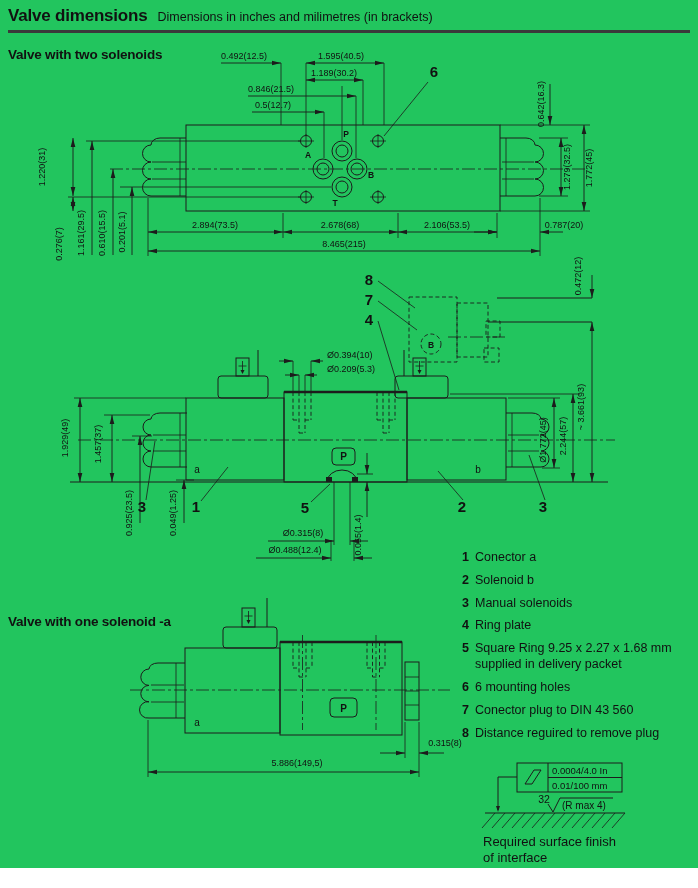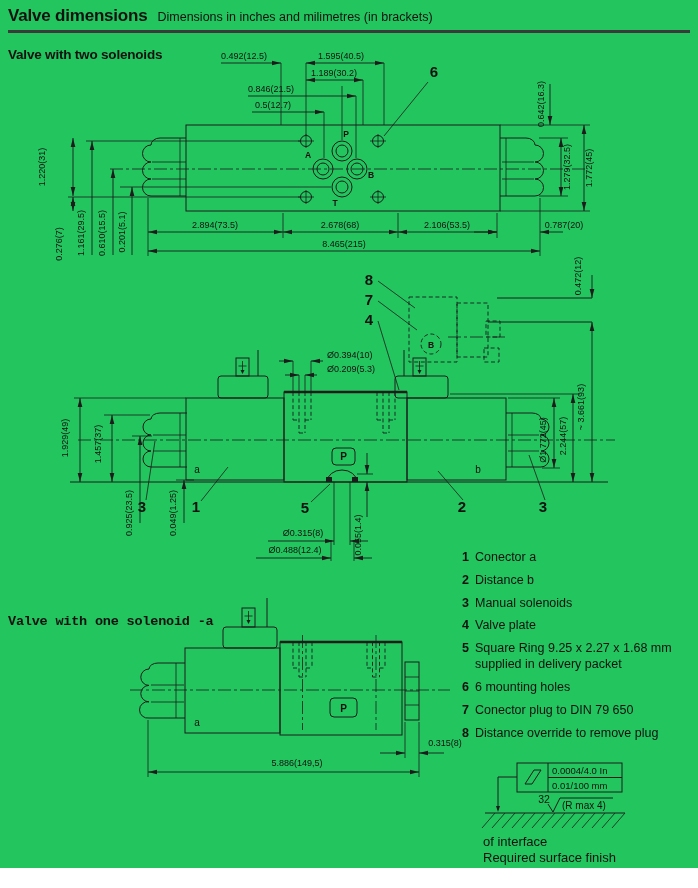--- a/index.html
+++ b/index.html
@@ -3,21 +3,21 @@
 <meta charset="utf-8">
 <style>
   html,body{margin:0;padding:0;background:#fff;}
   .page{position:relative;width:698px;height:868px;background:#22c55e;font-family:"Liberation Sans",sans-serif;color:#111;overflow:hidden;}
   .hdr{position:absolute;left:8px;top:6px;width:684px;}
   .hdr .t{font-size:17px;font-weight:bold;letter-spacing:-0.2px;}
   .hdr .s{font-size:12.5px;margin-left:10px;}
   .rule{position:absolute;left:8px;top:30px;width:682px;height:3px;background:#3a3a3a;}
   .sect{position:absolute;font-size:13.5px;font-weight:bold;letter-spacing:-0.2px;}
   #sect-two{left:8px;top:47px;text-align:center;}
-  #sect-one{left:8px;top:614px;font-family:Liberation Mono, monospace;}
+  #sect-one{left:8px;top:614px;}
   svg{position:absolute;overflow:visible;}
   #svg-top{left:0;top:42px;}
   #svg-mid{left:0;top:255px;}
   #svg-bot{left:0;top:565px;}
   #svg-fin{left:480px;top:748px;}
   .ln{stroke:#1c1c1c;stroke-width:1;fill:none;}
   .thin{stroke:#1c1c1c;stroke-width:0.8;fill:none;}
   .thick{stroke:#1c1c1c;stroke-width:2.4;fill:none;}
   .cl{stroke:#1c1c1c;stroke-width:0.8;fill:none;stroke-dasharray:13 3 3 3;}
   .dash{stroke:#1c1c1c;stroke-width:0.9;fill:none;stroke-dasharray:4 2.6;}
@@ -383,45 +383,45 @@
     </g>
   </svg>
 
   <div class="legend">
     <div class="row">
         <span class="n">1</span>
         <span class="x">Conector a</span>
       </div>
     <div class="row">
         <span class="n">2</span>
-        <span class="x">Distance b</span>
+        <span class="x">Solenoid b</span>
       </div>
     <div class="row">
         <span class="n">3</span>
         <span class="x">Manual solenoids</span>
       </div>
     <div class="row">
         <span class="n">4</span>
-        <span class="x">Valve plate</span>
+        <span class="x">Ring plate</span>
       </div>
     <div class="row">
         <span class="n">5</span>
         <span class="x">Square Ring 9.25 x 2.27 x 1.68 mm supplied in delivery packet</span>
       </div>
     <div class="row">
         <span class="n">6</span>
         <span class="x">6 mounting holes</span>
       </div>
     <div class="row">
         <span class="n">7</span>
-        <span class="x">Conector plug to DIN 79 650</span>
+        <span class="x">Conector plug to DIN 43 560</span>
       </div>
     <div class="row">
         <span class="n">8</span>
-        <span class="x">Distance override to remove plug</span>
+        <span class="x">Distance reguired to remove plug</span>
       </div>
   </div>
 
   <svg id="svg-fin" width="218" height="140" viewBox="0 0 218 140">
     <g>
       <rect x="37" y="15" width="105" height="29" class="ln"></rect>
       <line x1="68" y1="15" x2="68" y2="44" class="ln"></line>
       <line x1="68" y1="29.5" x2="142" y2="29.5" class="ln"></line>
       <polygon points="45,36 54,22 61,22 52,36" class="ln"></polygon>
       <text class="dts" x="72" y="26" style="font-size:9.5px">0.0004/4.0 In</text>
@@ -448,17 +448,17 @@
         <line x1="72" y1="80" x2="85" y2="65" class="thin"></line>
         <line x1="82" y1="80" x2="95" y2="65" class="thin"></line>
         <line x1="92" y1="80" x2="105" y2="65" class="thin"></line>
         <line x1="102" y1="80" x2="115" y2="65" class="thin"></line>
         <line x1="112" y1="80" x2="125" y2="65" class="thin"></line>
         <line x1="122" y1="80" x2="135" y2="65" class="thin"></line>
         <line x1="132" y1="80" x2="145" y2="65" class="thin"></line>
     </g>
   </svg>
   <div class="fincap">
+    <div>Required surface finish</div>
     <div>of interface</div>
-    <div>Required surface finish</div>
   </div>
 
 </div>
 
 </body></html>

